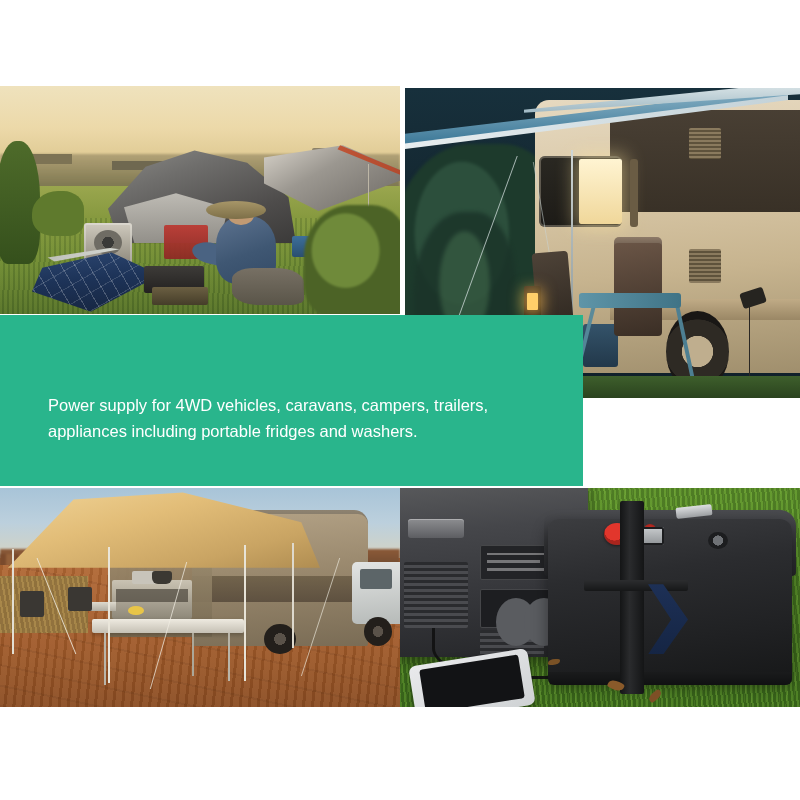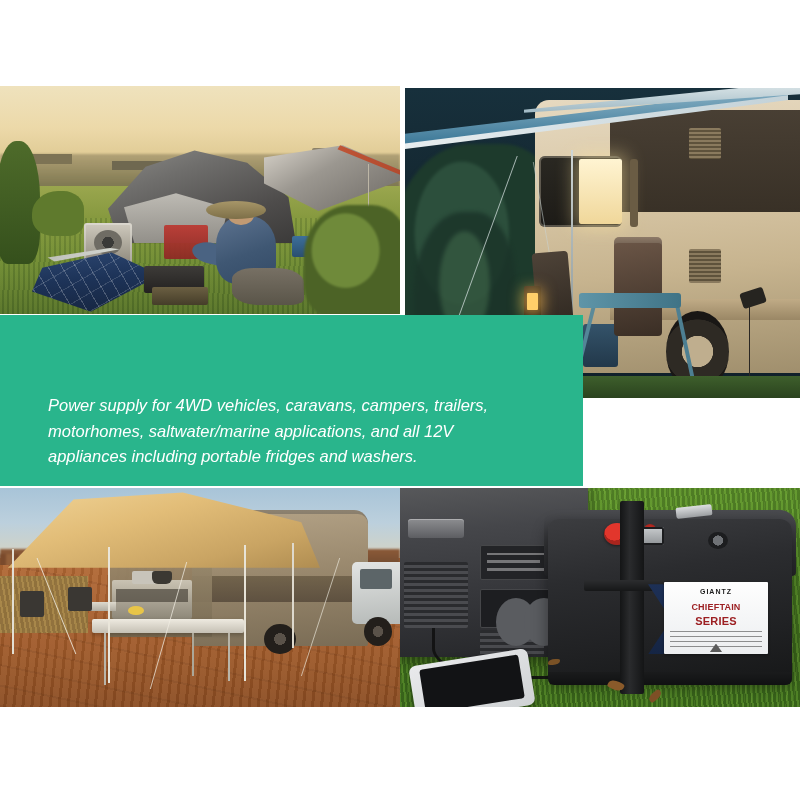--- a/index.html
+++ b/index.html
@@ -319,21 +319,21 @@
      background:#7a5226;border-radius:60% 20% 60% 20%;}
 
   
   #green{position:absolute;left:0;top:315px;width:583px;height:171px;
      background:#29b58c;z-index:20;}
   #green h1{margin:0;position:absolute;left:48px;top:16px;
      color:#ffffff;font-size:44px;line-height:1;font-weight:700;
      letter-spacing:-1.2px;font-family:"Liberation Sans",sans-serif;}
   #green .body{position:absolute;left:48px;top:78px;width:510px;
      color:#ffffff;font-size:16.5px;line-height:25.5px;font-weight:400;
-     font-family:"Liberation Sans",sans-serif;font-style:italic;}
+     font-family:"Liberation Sans",sans-serif;}
   #green .body span{display:block;white-space:nowrap;}
 </style>
 </head>
 <body>
 
 <div class="stage">
 
   <div class="panel" id="p-tl">
     <div class="sky"></div>
     <div class="skyline"></div>
@@ -464,34 +464,26 @@
     <div class="bbox-foot"></div>
     <div class="bbox-knob"></div>
     <div class="bbox-knob2"></div>
     <div class="bbox-disp"></div>
     <div class="bbox-port"></div>
     <div class="bbox-clip"></div>
     <div class="strap"></div>
     <div class="strap-b"></div>
 
     <div class="chev"></div>
-    <div class="card">
-      <span class="brand">GIANTZ</span>
-      <span class="t1">CHIEFTAIN</span>
-      <span class="t2">SERIES</span>
-      <span class="rows"></span>
-      <span class="tri"></span>
-    </div>
 
     <div class="leaf1"></div>
     <div class="leaf2"></div>
     <div class="leaf3"></div>
   </div>
 
   <div id="green">
     <div class="body">
       <span>Power supply for 4WD vehicles, caravans, campers, trailers,</span>
-      <span>motorhomes, saltwater/marine applications, and all 12V</span>
       <span>appliances including portable fridges and washers.</span>
     </div>
   </div>
 
 </div>
 
 </body></html>

